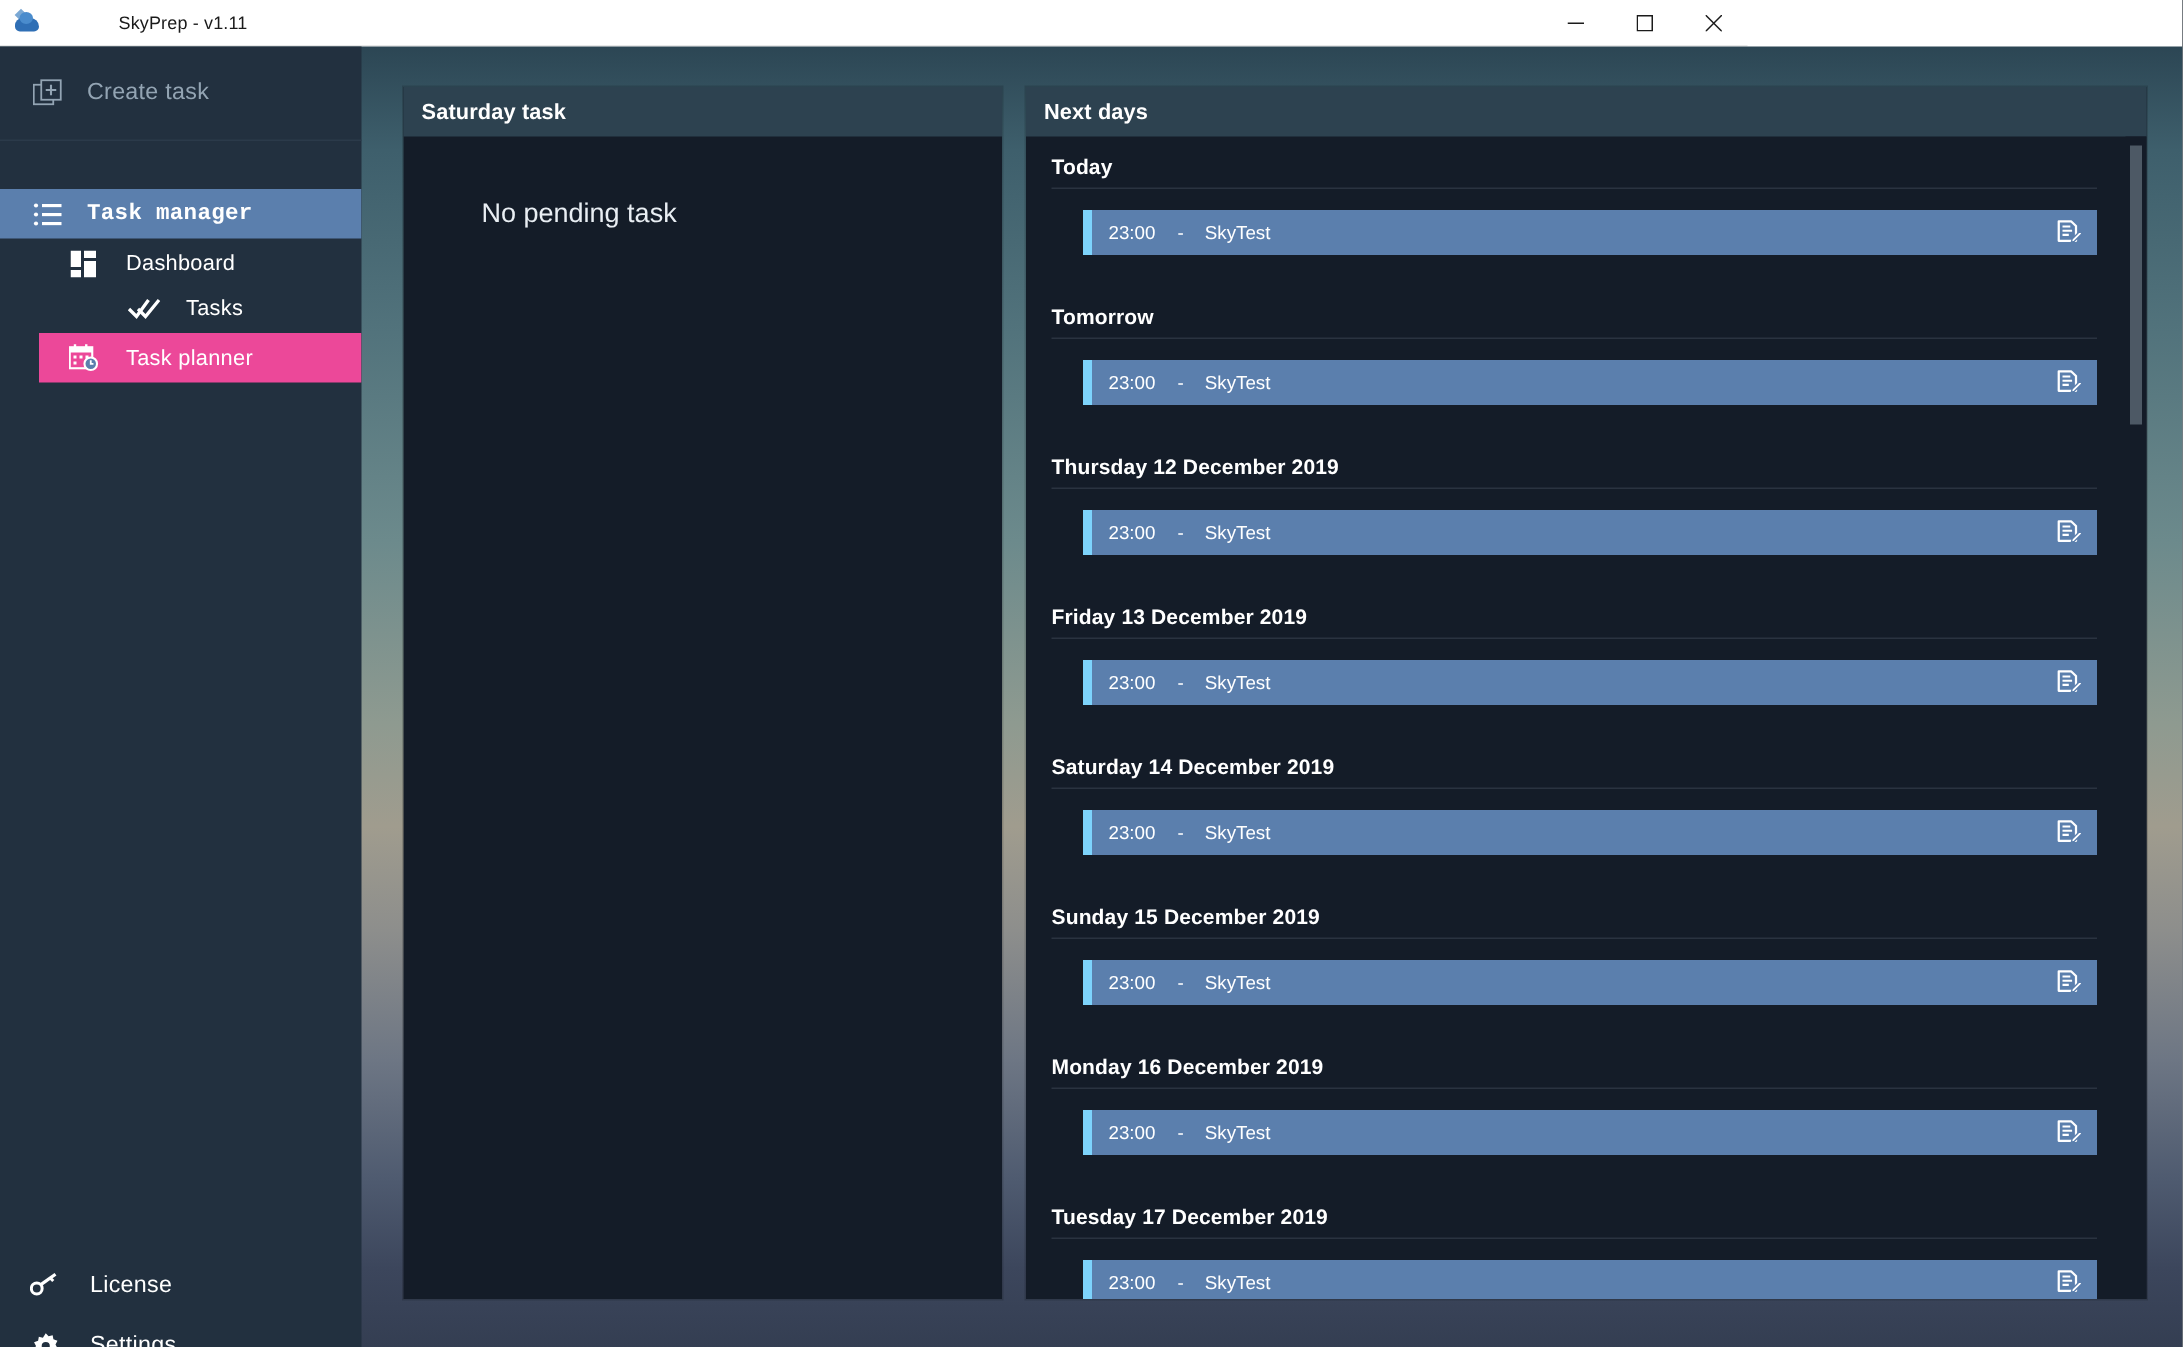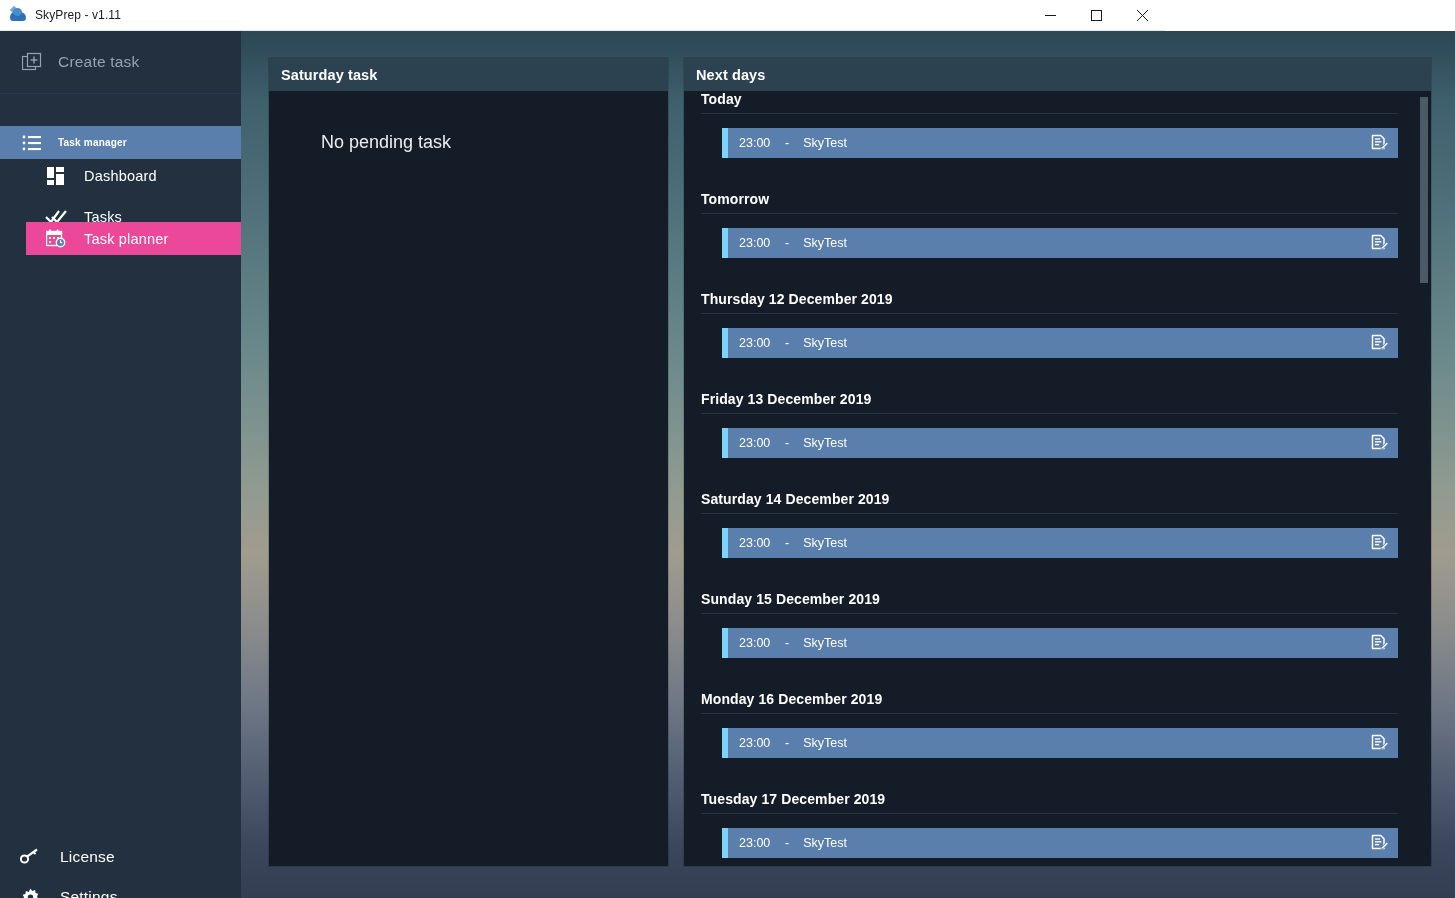--- a/index.html
+++ b/index.html
@@ -15,21 +15,21 @@
     width: 1455px; height: 898px;
     background: #ffffff;
   }
 
   
   .titlebar {
     position: absolute; left: 0; top: 0;
     width: 1165px; height: 31px;
     background: #ffffff;
     border-bottom: 1px solid #e8e8e8;
-    display: flex; align-items: center;
+    display: flex; align-items: center; gap: 44px;
   }
   .tb-icon {
     width: 16px; height: 16px;
     margin-left: 10px; margin-right: 9px;
     position: relative; flex: none;
   }
   .tb-icon .cloud {
     position: absolute; left: 0; bottom: 2px;
     width: 16px; height: 9px;
     background: #2f6fb5;
@@ -105,30 +105,30 @@
   }
   .sb-item .ic { width: 36px; display: flex; justify-content: center; align-items:center; flex:none; }
   .sb-item .lbl { font-size: 14.5px; letter-spacing: .2px; }
 
   #nav-task-manager {
     position: absolute; left:0; top: 95px;
     width: 241px; height: 33px;
     background: #5b7fad;
   }
   #nav-task-manager .ic { margin-left: 14px; }
-  #nav-task-manager .lbl { margin-left: 8px; font-weight: 600; font-size: 10px;}
+  #nav-task-manager .lbl { margin-left: 8px; font-weight: 600; font-size: 15px; font-family: Liberation Mono, monospace;}
 
   #nav-dashboard {
     position: absolute; left: 0; top: 128px; width: 241px; height: 33px;
   }
   #nav-dashboard .ic { margin-left: 38px; }
   #nav-dashboard .lbl { margin-left: 10px; }
 
   #nav-tasks {
-    position: absolute; left: 0; top: 169px; width: 266px; height: 33px;
+    position: absolute; left: 0; top: 158px; width: 266px; height: 33px; padding-left: 40px;
   }
   #nav-tasks .ic { margin-left: 38px; }
   #nav-tasks .lbl { margin-left: 10px; }
 
   #nav-task-planner {
     position: absolute; left: 26px; top: 191px; width: 215px; height: 33px;
     background: #ec4899;
   }
   #nav-task-planner .ic { margin-left: 12px; }
   #nav-task-planner .lbl { margin-left: 10px; }
@@ -175,20 +175,21 @@
     width: 747px; height: 808px;
   }
   .nd-body {
     position: absolute; left: 0; top: 33px;
     width: 747px; height: 775px;
     overflow: hidden;
   }
   .nd-scroll {
     position: absolute; left: 0; top: 0;
     width: 747px;
+    padding-top: 12px;
   }
 
   .day-group { margin-bottom: 8px; }
   .day-title {
     font-size: 14px; font-weight: 700; color: #ffffff;
     margin-left: 17px; letter-spacing: .1px;
   }
   .day-rule {
     height: 1px; background: #2a3340;
     margin: 6px 33px 0 17px;

